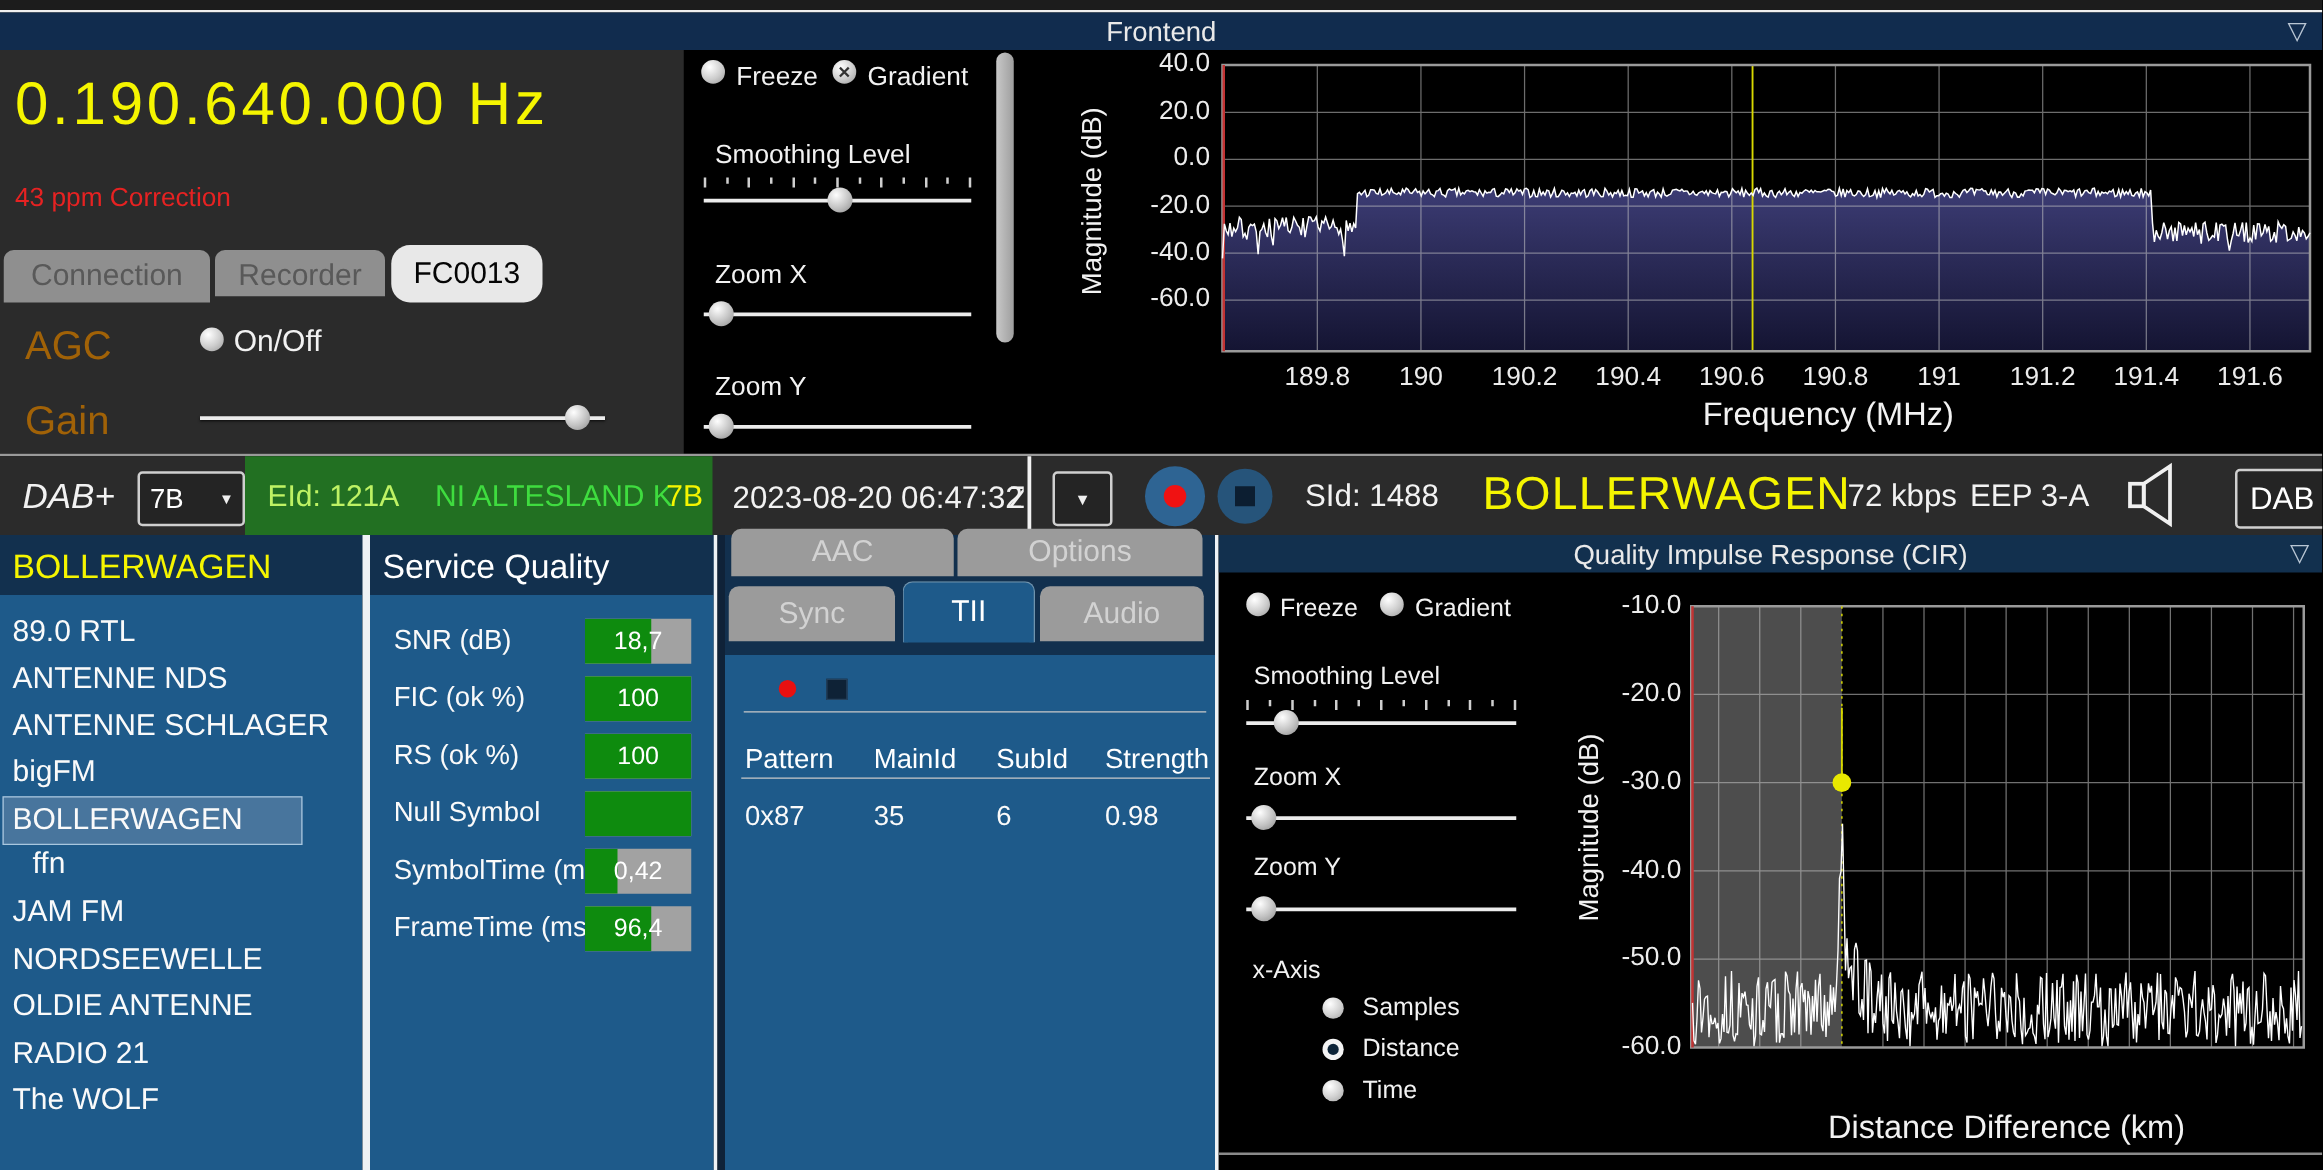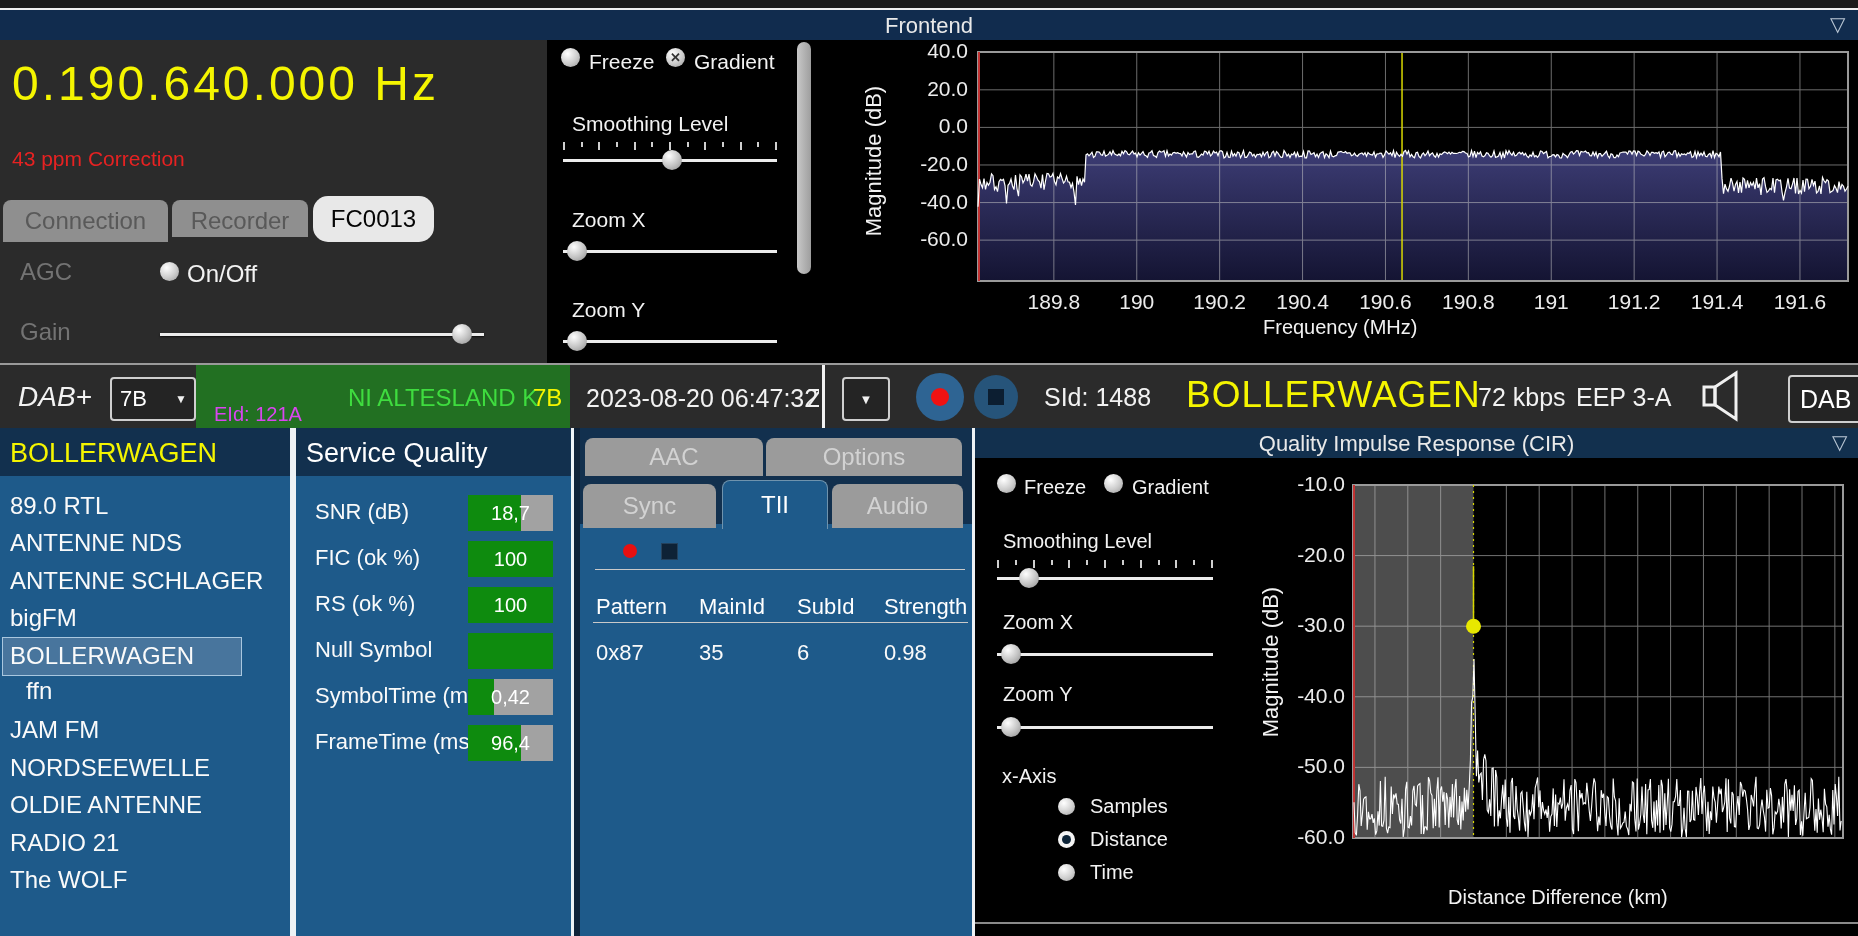--- a/index.html
+++ b/index.html
@@ -20,21 +20,21 @@
   .sepdark{background:#0f2238;}
   
   .freq{font-size:48px;letter-spacing:3px;color:#f5f500;}
   .corr{font-size:21px;color:#e62222;}
   .tab{position:absolute;border-radius:8px 8px 0 0;text-align:center;font-size:24px;}
   .tab.gray{background:#8f8f8f;color:#595959;}
   .tab.activewhite{background:#e8e8e8;color:#050505;}
   .tab.grayl{background:#9b9b9b;color:#d2d2d2;}
   .tab.activeblue{background:#1e5a8a;color:#fff;border:1px solid #6f93ad;border-bottom:none;}
   .lbl{font-size:21px;color:#f2f2f2;}
-  .biglbl{font-size:24px;color:#737373;}
+  .biglbl{font-size:32px;color:#a16207;}
   
   .chk{width:19px;height:19px;border-radius:50%;display:flex;align-items:center;justify-content:center;
     background:radial-gradient(circle at 35% 30%,#ffffff,#cccccc 55%,#989898);}
   .chk.checked::after{content:"✕";font-size:13px;font-weight:bold;color:#333;}
   .radio{width:17px;height:17px;border-radius:50%;display:flex;align-items:center;justify-content:center;
     background:radial-gradient(circle at 35% 30%,#ffffff,#d0d0d0 55%,#a2a2a2);}
   .radio.sel{background:#f4f4f4;}
   .radio.sel::after{content:"";width:9px;height:9px;border-radius:50%;background:#0d2438;}
   .track{position:absolute;height:3px;background:#ececec;box-shadow:0 1px 2px rgba(0,0,0,.7);}
   .thumb{position:absolute;width:20px;height:20px;border-radius:50%;
@@ -55,21 +55,21 @@
   .badge{position:absolute;left:172px;width:85px;height:36px;background:#a2a2a2;overflow:hidden;}
   .badge .fill{position:absolute;left:0;top:0;bottom:0;background:#0e8b0e;}
   .badge .val{position:absolute;left:0;top:0;width:100%;height:100%;display:flex;align-items:center;
     justify-content:center;font-size:20px;color:#fff;}
   
   .tiihead{position:absolute;font-size:22px;color:#fff;}
   .tiicell{position:absolute;font-size:22px;color:#fafafa;}
   .tick{position:absolute;transform:translateX(-50%);font-size:21px;color:#ececec;}
   .tickS{position:absolute;transform:translateX(-50%);font-size:20px;color:#ececec;}
   .rot{transform:rotate(-90deg);text-align:center;font-size:22px;color:#f2f2f2;}
-  .axistitle{font-size:20px;color:#f2f2f2;text-align:left;}
+  .axistitle{font-size:26px;color:#f2f2f2;text-align:right;}
 </style>
 </head>
 <body>
 
 <div id="screen">
 
   <div class="abs topstrip"></div>
   <div class="abs hairline"></div>
   <div class="abs navybar" style="left:0;top:10px;width:1858px;height:30px;"></div>
   <div class="abs wintitle" style="left:0;top:13px;width:1858px;">Frontend</div>
@@ -167,21 +167,21 @@
   <div class="abs axistitle" style="left:1263px;top:316px;width:300px;">Frequency (MHz)</div>
 
   <div class="abs" style="left:0;top:363px;width:1858px;height:2px;background:#9a9a9a;"></div>
   <div class="abs dabbar" style="left:0;top:365px;width:1858px;height:63px;"></div>
   <div class="abs" style="left:18px;top:381px;font-size:28px;font-style:italic;">DAB+</div>
   <div class="dd" style="left:110px;top:377px;width:82px;height:40px;">
     <span style="margin-left:8px;font-size:22px;">7B</span>
     <span class="caret" style="margin-left:auto;margin-right:7px;font-size:12px;">▼</span>
   </div>
   <div class="abs greenbox" style="left:196px;top:365px;width:374px;height:63px;"></div>
-  <div class="abs" style="left:214px;top:403px;font-size:20px;color:#d946ef;">EId: 121A</div>
+  <div class="abs" style="left:214px;top:384px;font-size:24px;color:#bef264;">EId: 121A</div>
   <div class="abs" style="left:348px;top:384px;font-size:24px;color:#3fdc3f;">NI ALTESLAND K</div>
   <div class="abs" style="left:533px;top:384px;font-size:24px;color:#f5f500;">7B</div>
   <div class="abs" style="left:586px;top:384px;font-size:25px;">2023-08-20  06:47:32</div>
   <div class="abs" style="left:807px;top:384px;width:12px;height:28px;overflow:hidden;font-size:25px;">Z</div>
   <div class="abs" style="left:822px;top:365px;width:3px;height:63px;background:#f2f2f2;"></div>
   <div class="dd" style="left:842px;top:377px;width:44px;height:40px;justify-content:center;">
     <span class="caret" style="font-size:13px;">▼</span>
   </div>
   <div class="abs" style="left:916px;top:373px;width:48px;height:48px;border-radius:50%;background:#2e6493;display:flex;align-items:center;justify-content:center;">
     <span style="width:18px;height:18px;border-radius:50%;background:#f01212;"></span>
@@ -253,21 +253,21 @@
       <div class="badge" style="top: 297px;">
         <div class="fill" style="width: 62%;"></div>
         <div class="val">96,4</div>
       </div>
     </div>
   <div class="abs sepwhite" style="left:571px;top:428px;width:3px;height:508px;"></div>
   <div class="abs sepdark" style="left:574px;top:428px;width:6px;height:508px;"></div>
 
   <div class="abs bluepanel" style="left:580px;top:428px;width:392px;height:508px;"></div>
   <div class="abs navyhead" style="left:580px;top:428px;width:392px;height:96px;"></div>
-  <div id="detail-tabs" class="abs" style="left:580px;top:432px;width:356px;height:96px;">
+  <div id="detail-tabs" class="abs" style="left:580px;top:417px;width:356px;height:96px;">
       <div class="tab grayl" style="left: 5px; top: 6px; width: 178px; height: 38px; line-height: 38px;">AAC</div>
       <div class="tab grayl" style="left: 186px; top: 6px; width: 196px; height: 38px; line-height: 38px;">Options</div>
       <div class="tab grayl" style="left: 3px; top: 52px; width: 133px; height: 44px; line-height: 44px;">Sync</div>
       <div class="tab activeblue" style="left: 142px; top: 48px; width: 104px; height: 48px; line-height: 48px;">TII</div>
       <div class="tab grayl" style="left: 252px; top: 52px; width: 131px; height: 44px; line-height: 44px;">Audio</div>
     </div>
   <div class="abs" style="left:623px;top:544px;width:14px;height:14px;border-radius:50%;background:#e81010;"></div>
   <div class="abs" style="left:661px;top:543px;width:15px;height:15px;background:#0e2236;border:1px solid #24415c;"></div>
   <div class="abs" style="left:595px;top:569px;width:370px;height:1px;background:#c9c9c9;"></div>
   <div id="tii-table">

